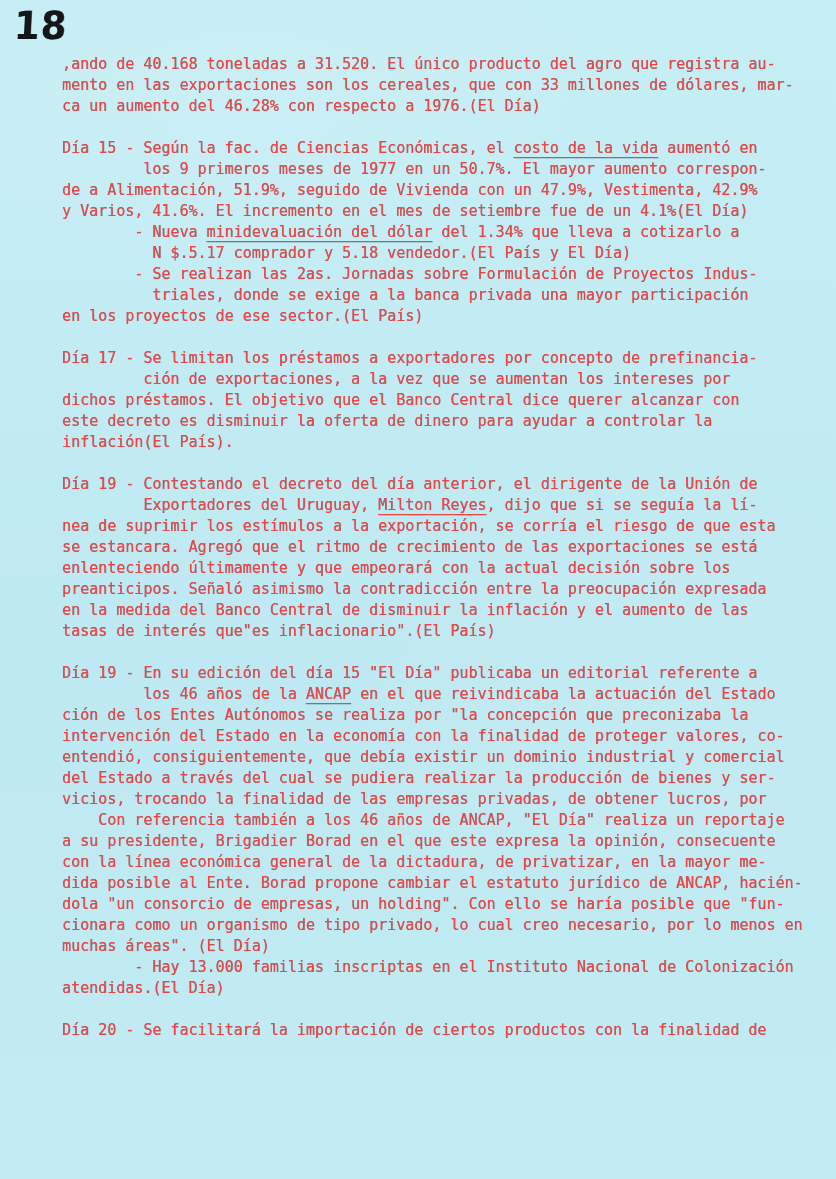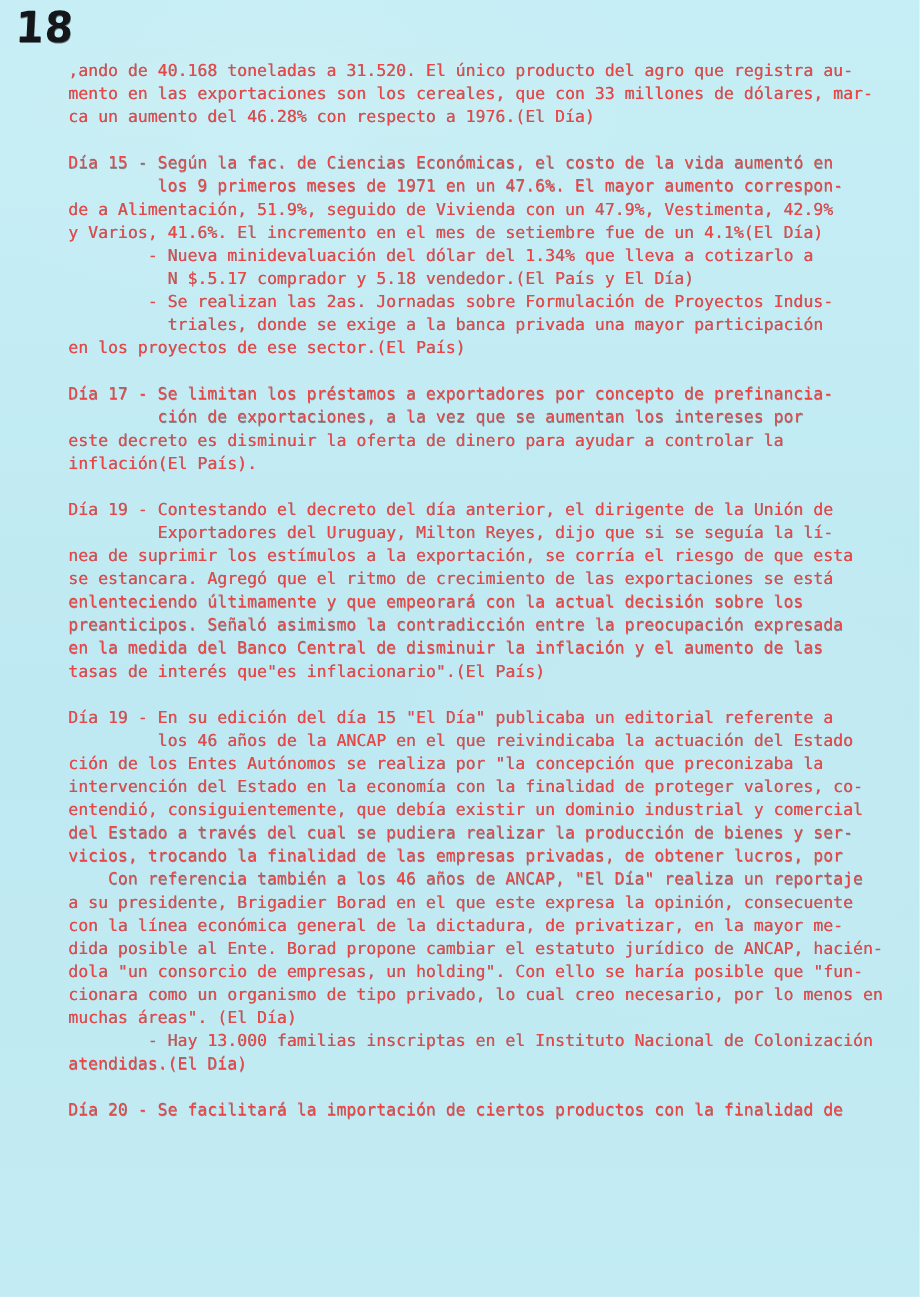--- a/index.html
+++ b/index.html
@@ -37,50 +37,52 @@
     font-family: "DejaVu Sans Mono", "Liberation Mono", monospace;
     font-size: 15px;
     line-height: 21px;
     color: #ef4444;
     text-shadow: 0.35px 0.35px 0.3px rgba(45,52,58,0.5);
   }
   .block { margin: 0 0 21px 0; }
   .block:last-child { margin-bottom: 0; }
   .line { white-space: pre; }
   .u {
+    text-decoration: underline;
     text-decoration-thickness: 1.4px;
     text-underline-offset: 3.5px;
     margin-top: 41px;
   }
 </style>
 </head>
 <body>
 
 <div class="page">
   <div class="page-number">18</div>
   <div class="text-blocks">
       <div class="block">
         <div class="line"><span>,ando de 40.168 toneladas a 31.520. El único producto del agro que registra au-</span></div>
         <div class="line"><span>mento en las exportaciones son los cereales, que con 33 millones de dólares, mar-</span></div>
         <div class="line"><span>ca un aumento del 46.28% con respecto a 1976.(El Día)</span></div>
       </div>
       <div class="block">
         <div class="line"><span>Día 15 - Según la fac. de Ciencias Económicas, el </span><span class="u">costo de la vida</span><span> aumentó en</span></div>
-        <div class="line"><span>         los 9 primeros meses de 1971 en un 47.6%. El mayor aumento correspon-</span></div>
+        <div class="line"><span>         los 9 primeros meses de 1977 en un 50.7%. El mayor aumento correspon-</span></div>
         <div class="line"><span>de a Alimentación, 51.9%, seguido de Vivienda con un 47.9%, Vestimenta, 42.9%</span></div>
         <div class="line"><span>y Varios, 41.6%. El incremento en el mes de setiembre fue de un 4.1%(El Día)</span></div>
         <div class="line"><span>        - Nueva </span><span class="u">minidevaluación del dólar</span><span> del 1.34% que lleva a cotizarlo a</span></div>
         <div class="line"><span>          N $.5.17 comprador y 5.18 vendedor.(El País y El Día)</span></div>
         <div class="line"><span>        - Se realizan las 2as. Jornadas sobre Formulación de Proyectos Indus-</span></div>
         <div class="line"><span>          triales, donde se exige a la banca privada una mayor participación</span></div>
         <div class="line"><span>en los proyectos de ese sector.(El País)</span></div>
       </div>
       <div class="block">
         <div class="line"><span>Día 17 - Se limitan los préstamos a exportadores por concepto de prefinancia-</span></div>
         <div class="line"><span>         ción de exportaciones, a la vez que se aumentan los intereses por</span></div>
+        <div class="line"><span>dichos préstamos. El objetivo que el Banco Central dice querer alcanzar con</span></div>
         <div class="line"><span>este decreto es disminuir la oferta de dinero para ayudar a controlar la</span></div>
         <div class="line"><span>inflación(El País).</span></div>
       </div>
       <div class="block">
         <div class="line"><span>Día 19 - Contestando el decreto del día anterior, el dirigente de la Unión de</span></div>
         <div class="line"><span>         Exportadores del Uruguay, </span><span class="u">Milton Reyes</span><span>, dijo que si se seguía la lí-</span></div>
         <div class="line"><span>nea de suprimir los estímulos a la exportación, se corría el riesgo de que esta</span></div>
         <div class="line"><span>se estancara. Agregó que el ritmo de crecimiento de las exportaciones se está</span></div>
         <div class="line"><span>enlenteciendo últimamente y que empeorará con la actual decisión sobre los</span></div>
         <div class="line"><span>preanticipos. Señaló asimismo la contradicción entre la preocupación expresada</span></div>

